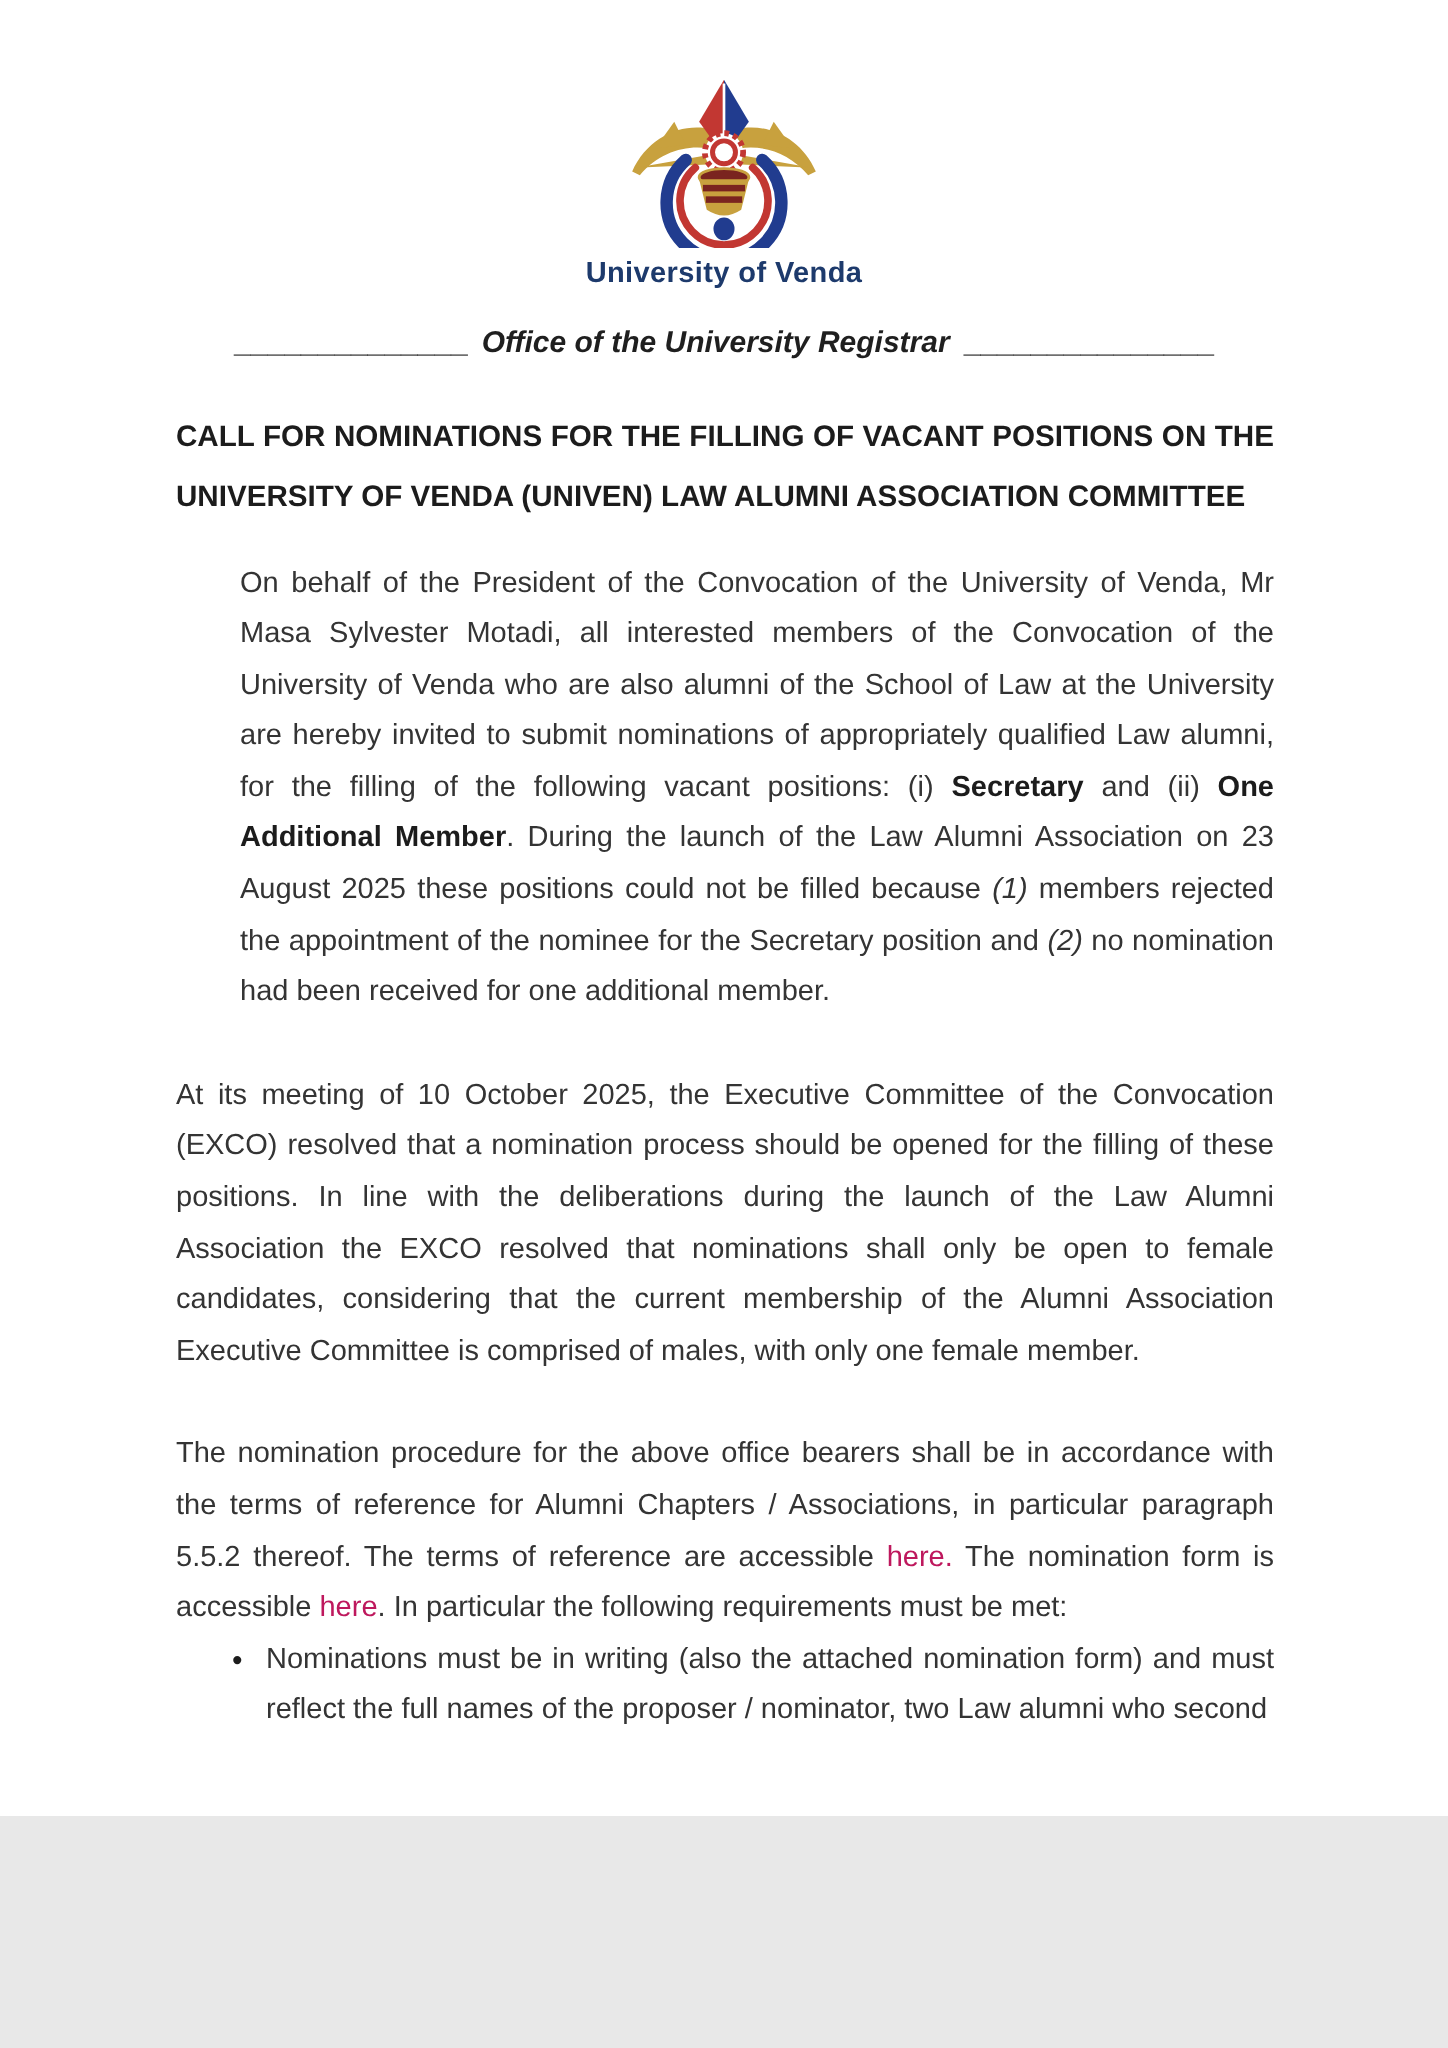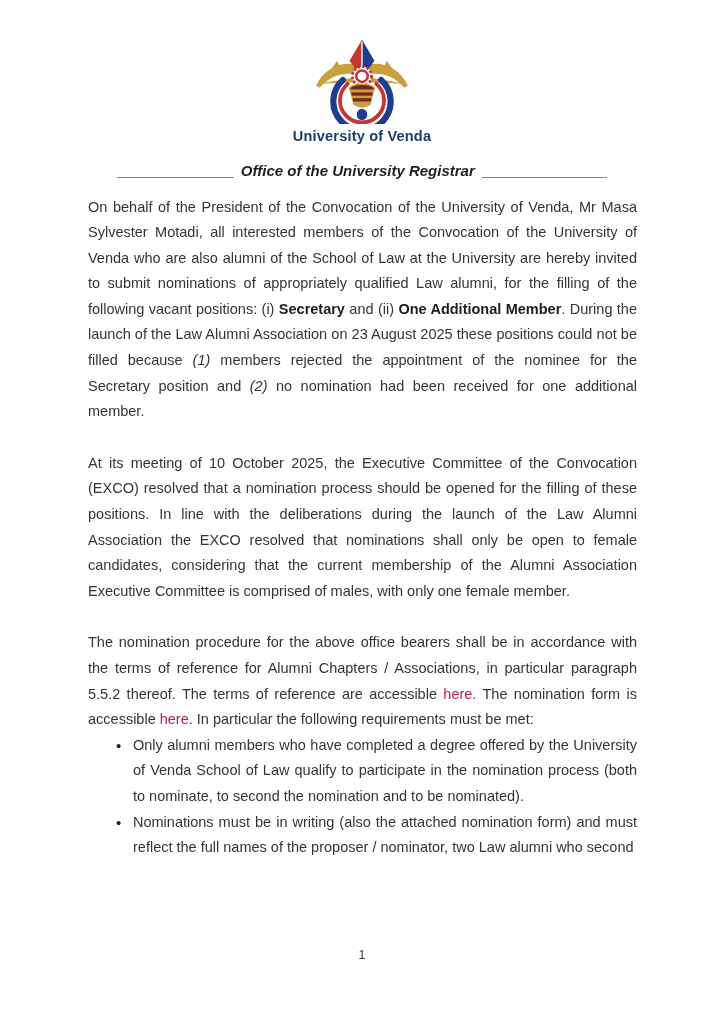--- a/index.html
+++ b/index.html
@@ -1,18 +1,18 @@
 <!DOCTYPE html>
 <html><head>
 <meta charset="utf-8">
 <style>
   html,body{margin:0;padding:0;background:#e8e8e8;}
   .page{
     position:relative;
-    width:724px;height:1024px;
+    width:724px;height:908px;
     margin:0 auto;
     background:#ffffff;
     overflow:hidden;
     font-family:"Liberation Sans","DejaVu Sans",sans-serif;
     color:#343434;
   }
   
   .logo{margin-top:36px;text-align:center;line-height:1;}
   .logo svg{display:inline-block;}
   .wordmark{
@@ -42,21 +42,21 @@
     margin-top:24px;
     font-weight:bold;font-size:14.8px;line-height:30px;color:#1c1c1c;
   }
   .h-line{white-space:normal;}
   .h-just{text-align:justify;text-align-last:justify;}
   p.body-p{
     margin:26px 0 0 0;
     font-size:14.5px;line-height:25.6px;
     text-align:justify;
   }
-  p.body-p:first-of-type{margin-top:16px;}
+  p.body-p:first-of-type{margin-top:16px;margin-left:32px;}
   .b{font-weight:bold;color:#1c1c1c;}
   .i{font-style:italic;}
   a.link{color:#be185d;text-decoration:none;cursor:pointer;}
   
   ul.bullets{
     list-style:none;
     margin:0;padding:0;
     font-size:14.5px;line-height:25.6px;
     text-align:justify;
   }
@@ -110,29 +110,32 @@
     </svg>
     <div class="wordmark">University of Venda</div>
   </div>
 
   <div class="registrar">
     <span class="us">______________</span><span class="reg-label">Office of the University Registrar</span><span class="us">_______________</span>
   </div>
 
   <div class="content">
 
+    <div class="heading">
+      <div class="h-line h-just">CALL FOR NOMINATIONS FOR THE FILLING OF VACANT POSITIONS ON THE</div>
+      <div class="h-line">UNIVERSITY OF VENDA (UNIVEN) LAW ALUMNI ASSOCIATION COMMITTEE</div>
+    </div>
 
     <p class="body-p"><span>On behalf of the President of the Convocation of the University of Venda, Mr Masa Sylvester Motadi, all interested members of the Convocation of the University of Venda who are also alumni of the School of Law at the University are hereby invited to submit nominations of appropriately qualified Law alumni, for the filling of the following vacant positions: (i) </span><span class="b">Secretary</span><span> and (ii) </span><span class="b">One Additional Member</span><span>. During the launch of the Law Alumni Association on 23 August 2025 these positions could not be filled because </span><span class="i">(1)</span><span> members rejected the appointment of the nominee for the Secretary position and </span><span class="i">(2)</span><span> no nomination had been received for one additional member.</span></p>
 
     <p class="body-p"><span>At its meeting of 10 October 2025, the Executive Committee of the Convocation (EXCO) resolved that a nomination process should be opened for the filling of these positions. In line with the deliberations during the launch of the Law Alumni Association the EXCO resolved that nominations shall only be open to female candidates, considering that the current membership of the Alumni Association Executive Committee  is comprised of males, with only one female member.</span></p>
 
     <p class="body-p"><span>The nomination procedure for the above office bearers shall be in accordance with the terms of reference for Alumni Chapters / Associations, in particular paragraph 5.5.2 thereof. The terms of reference are accessible </span><a href="#" class="link">here.</a><span> The nomination form is accessible </span><a href="#" class="link">here</a><span>. In particular the following requirements must be met:</span></p>
 
     <ul class="bullets">
-      <li><span>Only alumni members who have completed a degree offered by the University of Venda School of Law qualify to participate in the nomination process (both to nominate, to second the nomination and to be nominated).</span></li>
       <li><span>Nominations must be in writing (also the attached nomination form) and must reflect the full names of the proposer / nominator, two Law alumni who second</span></li>
     </ul>
 
   </div>
 
   <div class="page-number">1</div>
 
 </div>
 
 </body></html>

